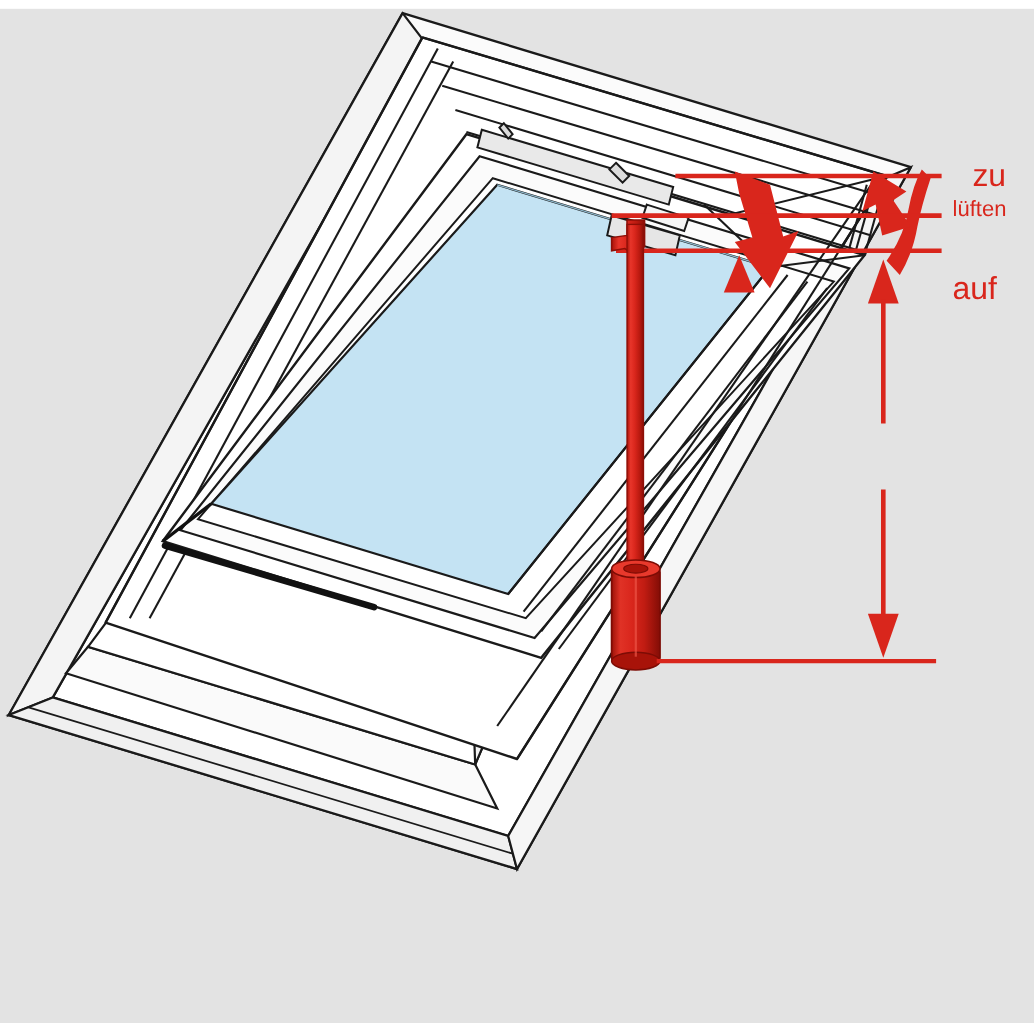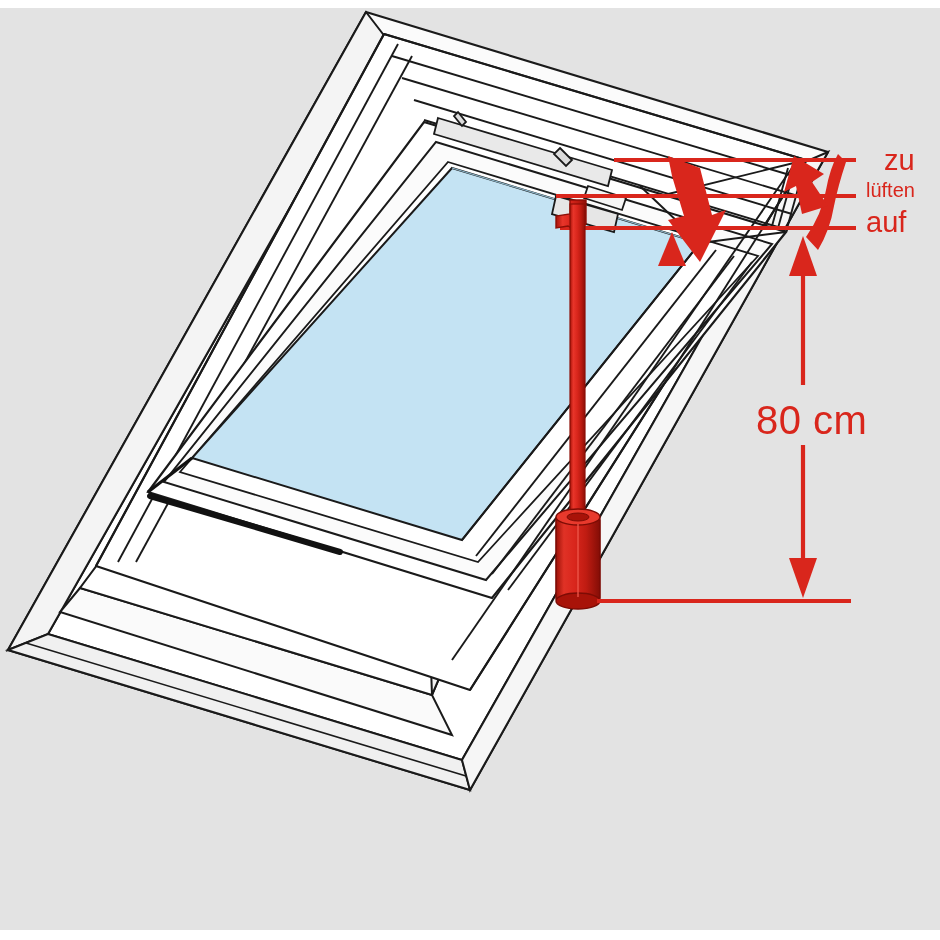--- a/index.html
+++ b/index.html
@@ -213,17 +213,16 @@
       <line x1="597" y1="601" x2="851" y2="601" stroke-width="4"></line>
     </g>
 
     </g>
   </svg>
 
   <div class="lbl" id="label-zu" style="color:#d9261c;">zu</div>
 
   <div class="lbl" id="label-lueften" style="color:#d9261c;">lüften</div>
 
-  <div class="lbl" id="label-auf" style="color:#d9261c;">auf</div>
-
-  <div class="lbl" id="label-dim" style="color:#d9261c;">80 cm</div>
+  <div class="lbl" id="label-auf" style="color:#d9261c;margin-top:41px;">auf</div>
+
 
 </div>
 
 </body></html>

